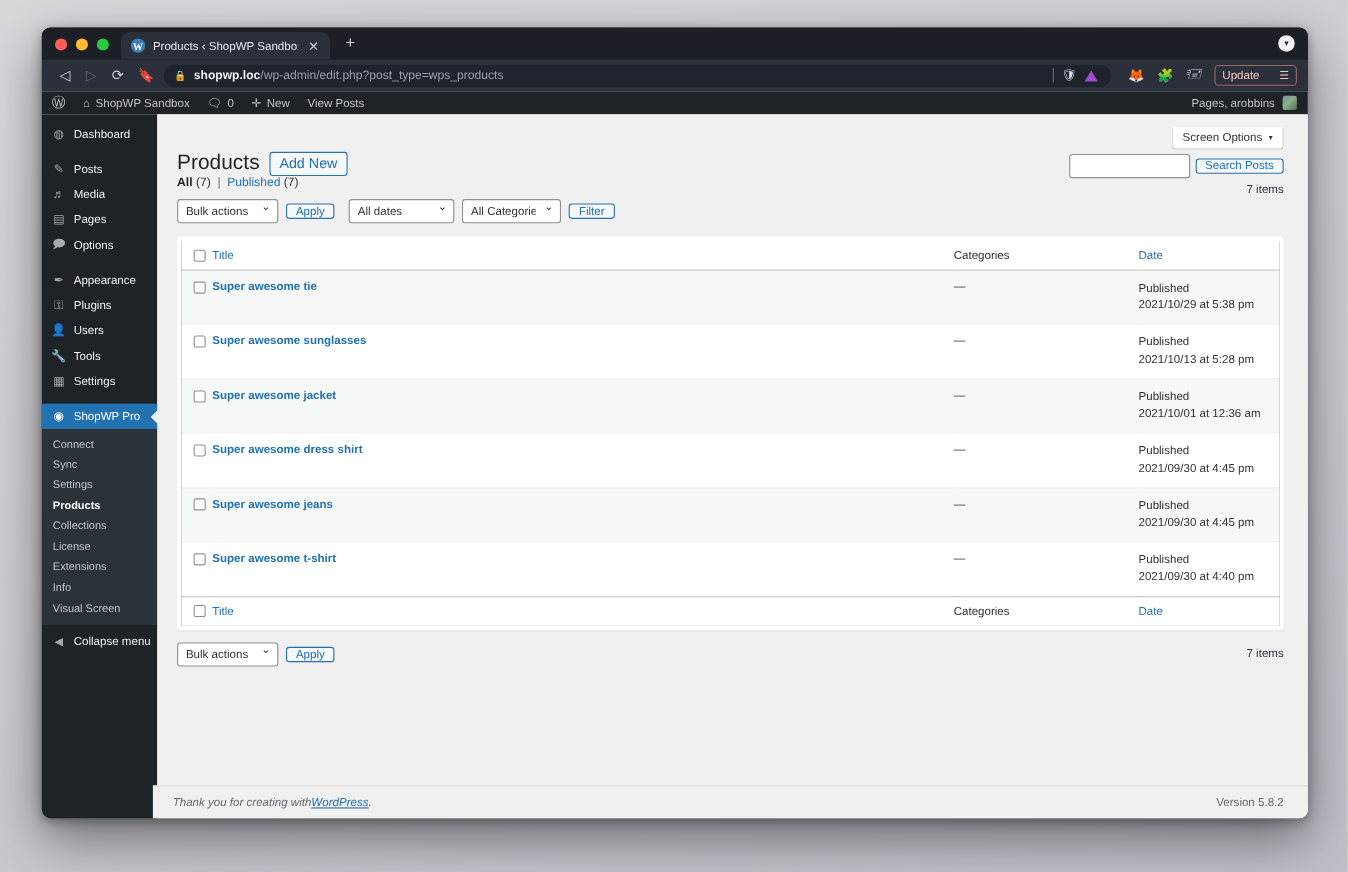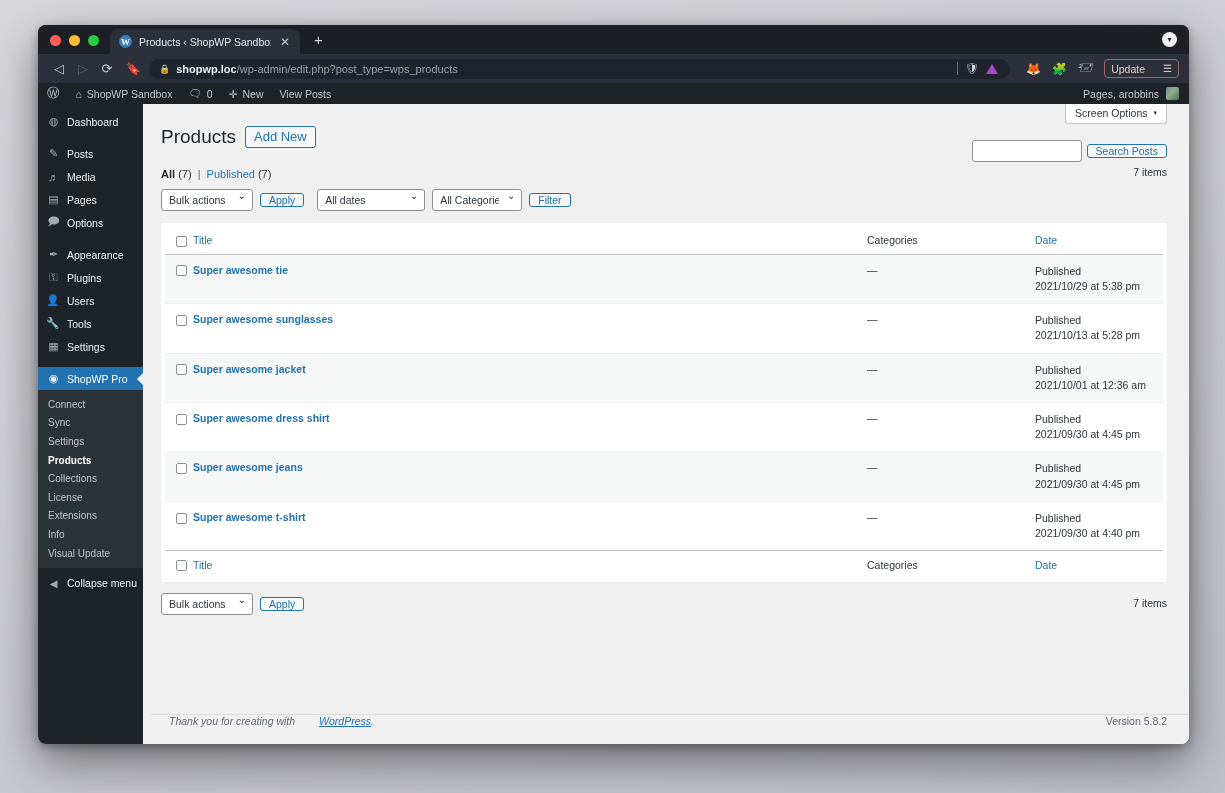--- a/index.html
+++ b/index.html
@@ -145,38 +145,38 @@
   .collapse {
     display:flex; align-items:center; gap:7px;
     height: 24px; padding-left: 9px; font-size: 10.5px; color:#f0f0f1;
     margin-top: 3px;
   }
   .collapse .mi-icon { width:13px; display:flex; justify-content:center; font-size:10px; color:#a7aaad;}
 
   
   .content {
     flex: 1; background: #f0f0f1; position: relative;
-    padding: 0 22px 0 18px; overflow: hidden;
+    padding: 12px 22px 0 18px; overflow: hidden;
   }
   .screen-options-wrap { display:flex; justify-content:flex-end; padding-top: 0px; }
   .screen-options {
     margin-top: 0; background:#fff; border:1px solid #c3c4c7; border-top: none;
     border-radius: 0 0 3px 3px; font-size: 10.5px; color:#2c3338;
     padding: 3px 9px 4px 9px; display:flex; align-items:center; gap:6px;
   }
   .so-caret { font-size: 7px; }
 
   .page-title-row { display:flex; align-items:center; gap: 9px; margin-top: 2px; }
   .page-title { font-size: 19px; font-weight: normal; color:#1d2327; }
   .add-new {
     border:1px solid #2271b1; color:#2271b1; background:#f6f7f7;
     border-radius: 3px; font-size: 13px; padding: 2px 8px 3px 8px;
   }
 
-  .subsubsub { font-size: 11px; color: #2c3338; margin-top: 20px; }
+  .subsubsub { font-size: 11px; color: #2c3338; margin-top: 0; }
   .subsubsub a { color: #2271b1; text-decoration: none; }
   .subsubsub .cur { color: #1d2327; font-weight: bold; }
   .subsubsub .sep2 { color:#646970; margin: 0 3px; }
 
   .tablenav { display: flex; align-items: center; gap: 7px; margin-top: 9px; position: relative;}
   .wp-select {
     appearance: none; -webkit-appearance:none;
     background:#fff; border:1px solid #8c8f94; border-radius:3px;
     font-size: 10.5px; color:#2c3338; height: 22px; padding: 0 22px 0 7px;
     font-family: "Liberation Sans", sans-serif;
@@ -233,26 +233,26 @@
     vertical-align: middle;
   }
   .row-title { color: #2271b1; font-weight: bold; font-size: 10.5px; text-decoration:none;}
   .dash { color: #787c82; }
   .date-line { display:block; line-height: 1.45; }
 
   .tablenav-bottom { display:flex; align-items:center; gap:7px; margin-top: 11px; position:relative;}
   .items-count-bottom { position:absolute; right: 0px; top: 4px; font-size: 10.5px; color:#2c3338;}
 
   .wp-footer {
-    position: absolute; left: 113px; right: 0; bottom: 0; height: 30px;
+    position: absolute; left: 101px; right: 0; bottom: 0; height: 30px;
     border-top: 1px solid #dcdcde; background: #f0f0f1;
-    display:flex; align-items:flex-start; padding: 0 22px 0 18px;
+    display:flex; align-items:center; padding: 0 22px 0 18px;
     font-size: 10.5px; color:#646970; font-style: italic;
   }
-  .wp-footer a { color: #2271b1; text-decoration: underline; font-style: italic; padding-left: 24px;}
+  .wp-footer a { color: #2271b1; text-decoration: underline; font-style: italic;}
   .wp-footer .ver { margin-left:auto; font-style: normal; }
 </style>
 </head>
 <body>
 
 <div class="browser-window">
 
   <div class="tabstrip">
     <div class="traffic">
       <span class="dot red"></span>
@@ -368,21 +368,21 @@
         </div>
         <div class="submenu">
           <div class="submenu-item">Connect</div>
           <div class="submenu-item">Sync</div>
           <div class="submenu-item">Settings</div>
           <div class="submenu-item current">Products</div>
           <div class="submenu-item">Collections</div>
           <div class="submenu-item">License</div>
           <div class="submenu-item">Extensions</div>
           <div class="submenu-item">Info</div>
-          <div class="submenu-item">Visual Update</div>
+          <div class="submenu-item">Visual Screen</div>
         </div>
         <div class="collapse">
           <span class="mi-icon">◀</span>
           <span>Collapse menu</span>
         </div>
       </div>
 
       <div class="content">
 
         <div class="screen-options-wrap">
@@ -406,21 +406,21 @@
         </div>
 
         <div class="tablenav">
           <span class="select-wrap">
             <select class="wp-select" style="width:92px">
               <option>Bulk actions</option>
             </select>
           </span>
           <button class="btn-secondary">Apply</button>
           <span class="select-wrap" style="margin-left:6px;">
-            <select class="wp-select" style="width:108px">
+            <select class="wp-select" style="width:96px">
               <option>All dates</option>
             </select>
           </span>
           <span class="select-wrap">
             <select class="wp-select" style="width:90px">
               <option>All Categories</option>
             </select>
           </span>
           <button class="btn-secondary">Filter</button>
         </div>

